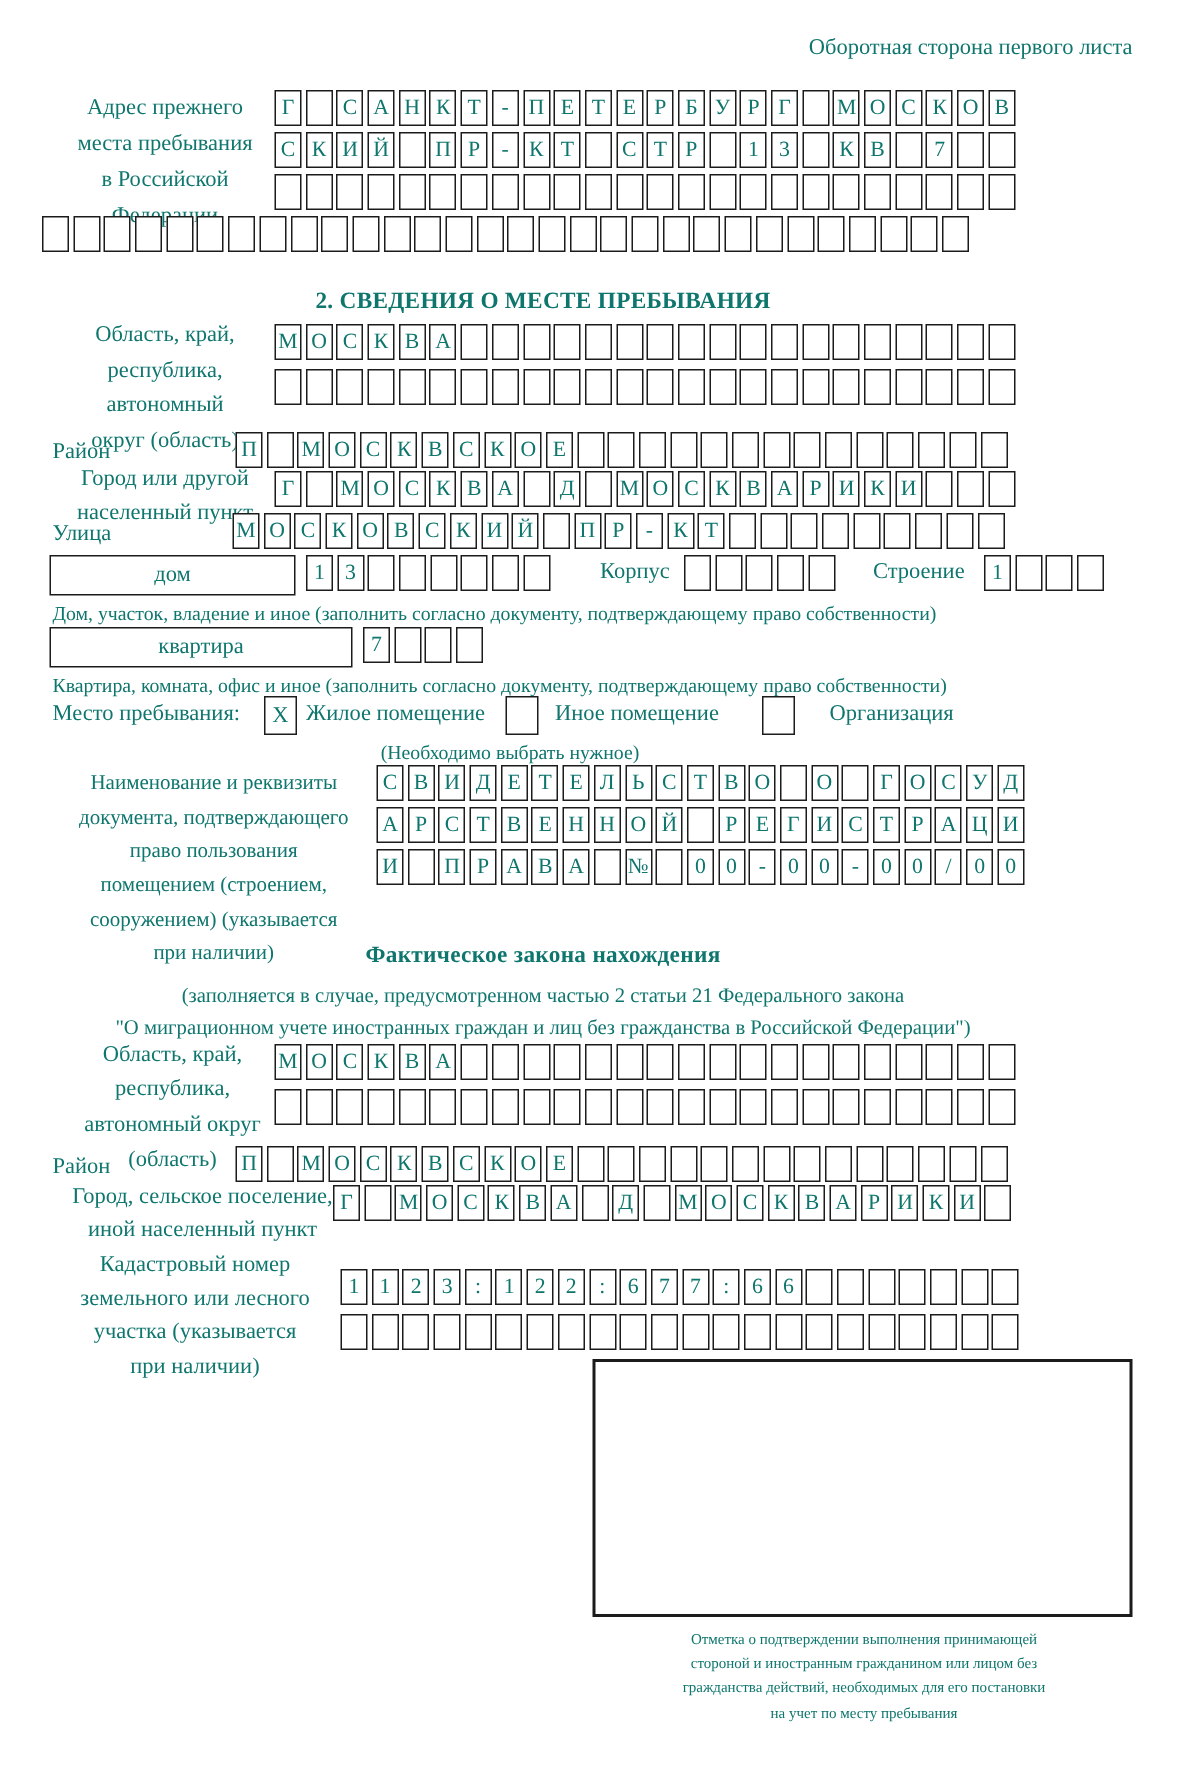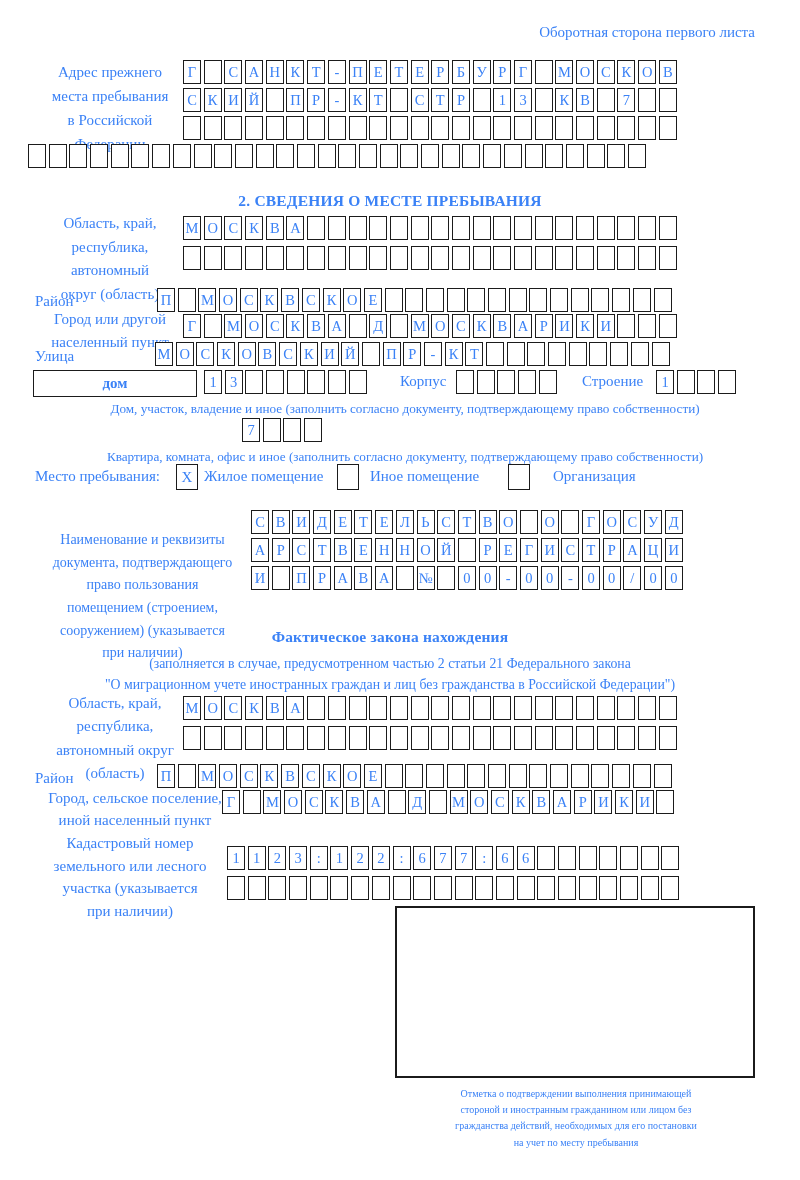--- a/index.html
+++ b/index.html
@@ -1,28 +1,28 @@
 <!DOCTYPE html>
 <html><head>
 <meta charset="utf-8">
 <style>
   html,body{margin:0;padding:0;background:#fff;}
   .page{position:relative;width:800px;height:1180px;background:#fff;
-        font-family:"Liberation Serif","DejaVu Serif",serif;color:#3b82f6;overflow:hidden;}
+        font-family:"Liberation Serif","DejaVu Serif",serif;color:#0f766e;overflow:hidden;}
   .abs{position:absolute;}
   .lbl{font-size:15px;line-height:1.6;white-space:pre-line;text-align:center;}
-  .cap{font-size:13.2px;line-height:1.55;white-space:pre-line;text-align:center;}
+  .cap{font-size:13.2px;line-height:1.55;white-space:pre-line;}
   .title{font-size:15.5px;font-weight:bold;letter-spacing:.2px;}
-  .center{left:0;width:724px;text-align:center;padding-left:28px;}
+  .center{left:0;width:724px;text-align:center;}
   .row{display:flex;}
   .cell{box-sizing:border-box;flex:0 0 auto;width:18px;height:24px;margin-right:2.7px;
         border:1.6px solid #1b1b1b;display:flex;align-items:center;justify-content:center;
         font-size:14.5px;line-height:1;background:#fff;}
   .widebox{box-sizing:border-box;border:1.6px solid #1b1b1b;background:#fff;
-           display:flex;align-items:center;justify-content:center;font-size:15px;font-weight:bold;}
+           display:flex;align-items:center;justify-content:center;font-size:15px;}
   .chk{box-sizing:border-box;width:22px;height:26px;border:1.6px solid #1b1b1b;
        display:flex;align-items:center;justify-content:center;font-size:15px;}
   .inline-lbl{font-size:15px;}
   .stamp{box-sizing:border-box;border:2px solid #1b1b1b;background:#fff;}
 </style>
 </head>
 <body>
 
 <div class="page">
 
@@ -310,37 +310,39 @@
     </div>
   <div class="abs inline-lbl" style="top:373px;left:582px;">Строение</div>
   <div class="abs row" style="top:370px;left:656px;">
       <span class="cell">1</span>
       <span class="cell"></span>
       <span class="cell"></span>
       <span class="cell"></span>
     </div>
   <div class="abs cap" style="top:399px;left:35px;width:740px;">Дом, участок, владение и иное (заполнить согласно документу, подтверждающему право собственности)</div>
 
+  <div class="abs widebox" style="top:418px;left:33px;width:202px;height:27px;">квартира</div>
   <div class="abs row" style="top:418px;left:242px;">
       <span class="cell">7</span>
       <span class="cell"></span>
       <span class="cell"></span>
       <span class="cell"></span>
     </div>
   <div class="abs cap" style="top:447px;left:35px;width:740px;">Квартира, комната, офис и иное (заполнить согласно документу, подтверждающему право собственности)</div>
 
   <div class="abs inline-lbl" style="top:468px;left:35px;">Место пребывания:</div>
   <div class="abs chk" style="top:464px;left:176px;">X</div>
   <div class="abs inline-lbl" style="top:468px;left:204px;">Жилое помещение</div>
   <div class="abs chk" style="top:464px;left:337px;"></div>
   <div class="abs inline-lbl" style="top:468px;left:370px;">Иное помещение</div>
   <div class="abs chk" style="top:464px;left:508px;"></div>
   <div class="abs inline-lbl" style="top:468px;left:553px;">Организация</div>
-
-  <div class="abs lbl" style="top:529px;left:35px;width:215px;font-size:14px;line-height:1.62;">Наименование и реквизиты
+  <div class="abs cap" style="top:492px;left:180px;width:320px;text-align:center;">(Необходимо выбрать нужное)</div>
+
+  <div class="abs lbl" style="top:512px;left:35px;width:215px;font-size:14px;line-height:1.62;">Наименование и реквизиты
 документа, подтверждающего
 право пользования
 помещением (строением,
 сооружением) (указывается
 при наличии)</div>
   <div class="abs row" style="top:510px;left:251px;">
       <span class="cell">С</span>
       <span class="cell">В</span>
       <span class="cell">И</span>
       <span class="cell">Д</span>

